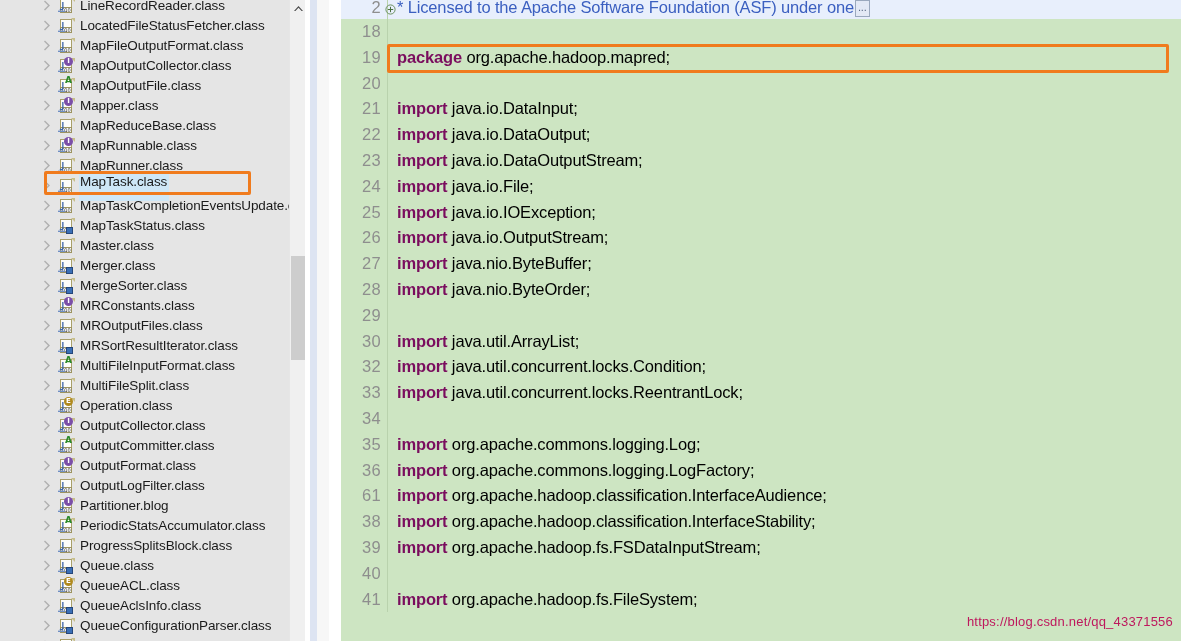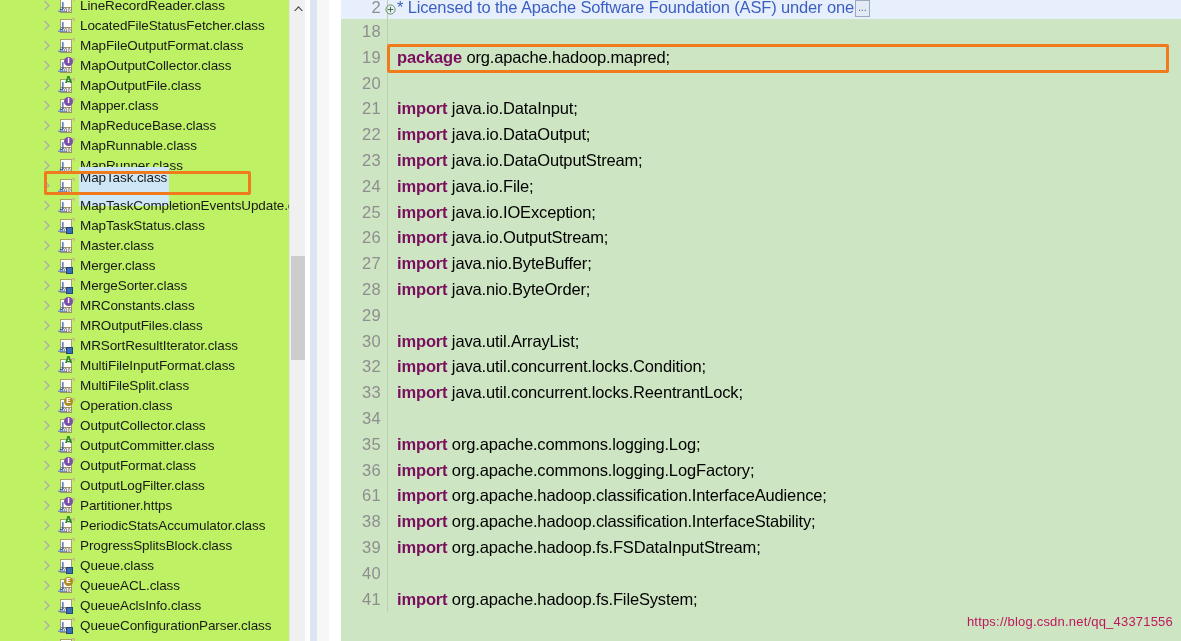--- a/index.html
+++ b/index.html
@@ -15,21 +15,21 @@
     width: 1181px; height: 641px;
     display: flex;
     overflow: hidden;
   }
 
   
   #explorer {
     position: relative;
     width: 305px;
     height: 641px;
-    background: #bef264;
+    background: #e5e5e5;
     overflow: hidden;
     flex: 0 0 305px;
   }
   #tree-list {
     position: absolute;
     top: -4px; left: 0;
     width: 305px;
   }
   .tree-row {
     position: relative;
@@ -55,21 +55,21 @@
   }
   .tree-row .flabel {
     font-family: "Liberation Sans", sans-serif;
     font-size: 13.5px;
     color: #1a1a1a;
     line-height: 20px;
     letter-spacing: -0.1px;
   }
   .tree-row.selected .flabel {
     background: #cee7f7;
-    padding: 1px 2px 18px 1px;
+    padding: 1px 2px 9px 1px;
     margin-left: -1px;
   }
 
   
   .ficon .page {
     position: absolute;
     left: 2px; top: 1px;
     width: 12px; height: 14px;
     background: #fdfdfb;
     border: 1px solid #a9a06a;
@@ -726,21 +726,21 @@
           <span class="ficon">
             <span class="page"></span>
             <span class="corner"></span>
             <span class="bits">010</span>
             <span class="jmark"><svg width="8" height="10" viewBox="0 0 8 10">
                 <path d="M5.5 0 L5.5 6.2 C5.5 7.6 4.6 8.3 3.4 8.3 C2.5 8.3 1.9 7.9 1.5 7.3 L2.6 6.6 C2.8 6.9 3 7.1 3.4 7.1 C3.9 7.1 4.2 6.8 4.2 6.1 L4.2 0 Z" fill="#3c64a8"></path>
                 <path d="M0 8.6 L7 8.6 L7 10 L0 10 Z" fill="#6f8fc4"></path>
               </svg></span>
             <span class="badge iface">I</span>
           </span>
-          <span class="flabel">Partitioner.https</span>
+          <span class="flabel">Partitioner.blog</span>
         </div>
         <div class="tree-row">
           <span class="twisty">
             <svg width="7" height="11" viewBox="0 0 7 11">
               <path d="M1 0.6 L6 5.5 L1 10.4 L0 9.4 L4 5.5 L0 1.6 Z" fill="#b0b0b0"></path>
             </svg>
           </span>
           <span class="ficon">
             <span class="page"></span>
             <span class="corner"></span>

